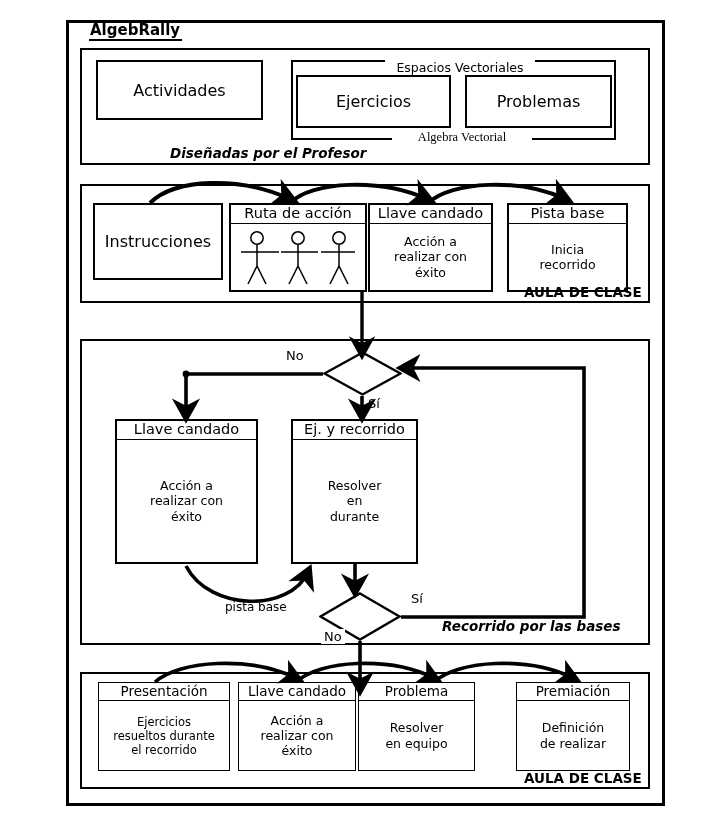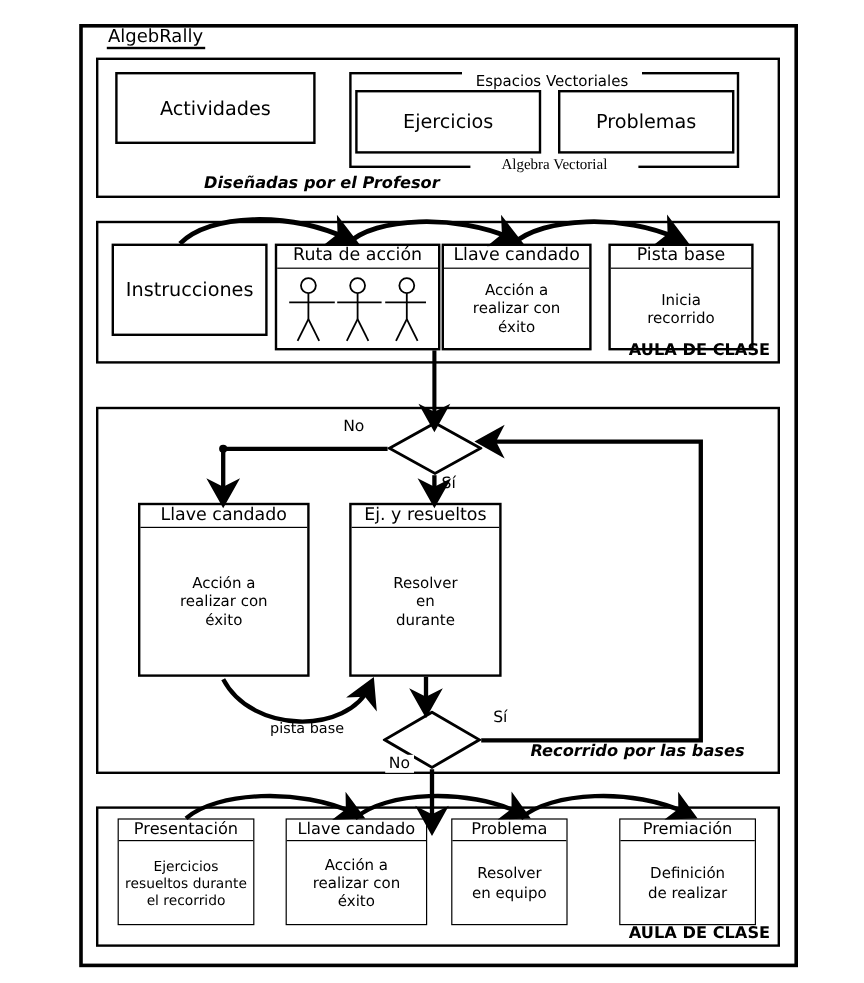--- a/index.html
+++ b/index.html
@@ -63,21 +63,21 @@
     padding: 2px 3px;
   }
   .box-center {
     display: flex;
     align-items: center;
     justify-content: center;
     text-align: center;
   }
 
   
-  .t-title { font-size: 15px; font-weight: normal; }
+  .t-title { font-size: 15px; font-weight: bold; }
   .t-big   { font-size: 16px; }
   .t-head  { font-size: 14.5px; }
   .t-head-s{ font-size: 13.5px; }
   .t-body  { font-size: 12.5px; }
   .t-body-s{ font-size: 11.5px; }
   .t-lbl   { font-size: 12px; }
   .t-edge  { font-size: 13px; }
   .t-ital  { font-weight: bold; font-style: italic; font-size: 13.5px; }
   .t-aula  { font-weight: bold; font-size: 13.5px; letter-spacing: 0px; }
 
@@ -196,21 +196,21 @@
   <div class="abs box" style="left:115px; top:419px; width:143px; height:145px;">
     <div class="box-head t-head">Llave candado</div>
     <div class="box-body t-body">
       <span>Acción a</span>
       <span>realizar con</span>
       <span>éxito</span>
     </div>
   </div>
 
   <div class="abs box" style="left:291px; top:419px; width:127px; height:145px;">
-    <div class="box-head t-head">Ej. y resueltos</div>
+    <div class="box-head t-head">Ej. y recorrido</div>
     <div class="box-body t-body">
       <span>Resolver</span>
       <span>en</span>
       <span>durante</span>
     </div>
   </div>
 
   <div class="abs" style="left:319px; top:592px; width:82px; height:49px;">
     <svg width="82" height="49" viewBox="0 0 82 49" style="position:absolute;left:0;top:0;">
       <polygon points="41,1.5 80.5,24.5 41,47.5 1.5,24.5" fill="#fff" stroke="#000" stroke-width="2.4"></polygon>
@@ -220,39 +220,39 @@
 
   <div class="abs t-edge edge-label" style="left:408px; top:591px;">Sí</div>
   <div class="abs t-edge edge-label" style="left:321px; top:629px;">No</div>
 
   <div class="abs t-lbl edge-label" style="left:222px; top:600px;">pista base</div>
 
   <div class="abs t-ital" style="left:442px; top:618px; white-space:nowrap;">Recorrido por las bases</div>
 
   <div class="abs panel" style="left:80px; top:672px; width:570px; height:117px;"></div>
 
-  <div class="abs box box-thin" style="left:98px; top:682px; width:114px; height:89px;">
+  <div class="abs box box-thin" style="left:98px; top:682px; width:132px; height:89px;">
     <div class="box-head t-head-s">Presentación</div>
     <div class="box-body t-body-s">
       <span>Ejercicios</span>
       <span>resueltos durante</span>
       <span>el recorrido</span>
     </div>
   </div>
 
   <div class="abs box box-thin" style="left:238px; top:682px; width:118px; height:89px;">
     <div class="box-head t-head-s">Llave candado</div>
     <div class="box-body t-body">
       <span>Acción a</span>
       <span>realizar con</span>
       <span>éxito</span>
     </div>
   </div>
 
-  <div class="abs box box-thin" style="left:376px; top:682px; width:97px; height:89px;">
+  <div class="abs box box-thin" style="left:358px; top:682px; width:117px; height:89px;">
     <div class="box-head t-head-s">Problema</div>
     <div class="box-body t-body">
       <span>Resolver</span>
       <span>en equipo</span>
     </div>
   </div>
 
   <div class="abs box box-thin" style="left:516px; top:682px; width:114px; height:89px;">
     <div class="box-head t-head-s">Premiación</div>
     <div class="box-body t-body">

